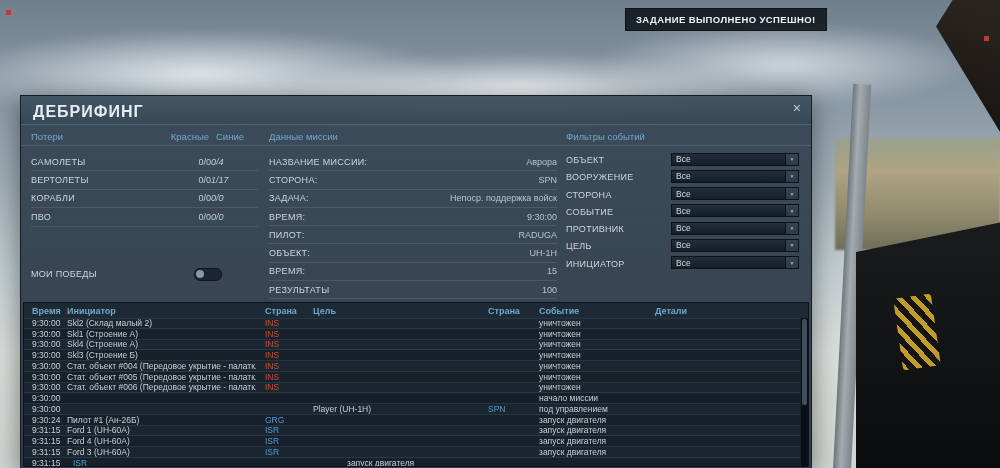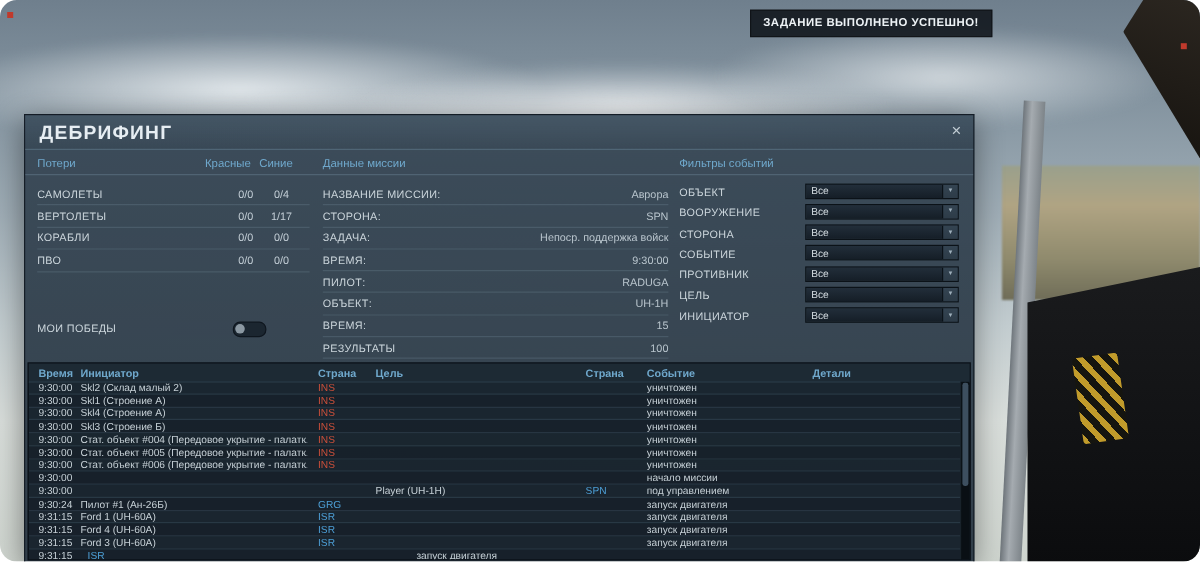--- a/index.html
+++ b/index.html
@@ -5,21 +5,20 @@
   :root{
     --accent:#6fa8cc;
     --red-side:#c94f3a;
     --blue-side:#4d9fd6;
   }
   html,body{margin:0;padding:0;}
   .screen{
     position:relative;width:1000px;height:468px;overflow:hidden;
     font-family:"Liberation Sans",sans-serif;
     background:linear-gradient(180deg,#6f7f8d 0%,#8494a0 18%,#9fadb6 38%,#c2cccf 58%,#d9dedb 75%,#cfd5cf 100%);
-    border-radius:14px;
   }
   .cloud{position:absolute;pointer-events:none;}
   .cloud1{left:-60px;top:28px;width:520px;height:95px;background:radial-gradient(ellipse at 50% 50%,rgba(242,246,248,0.85),rgba(242,246,248,0) 70%);filter:blur(4px);}
   .cloud2{left:290px;top:52px;width:460px;height:75px;background:radial-gradient(ellipse at 50% 50%,rgba(248,250,251,0.78),rgba(248,250,251,0) 70%);filter:blur(5px);}
   .cloud3{left:590px;top:22px;width:390px;height:85px;background:radial-gradient(ellipse at 50% 50%,rgba(240,244,246,0.7),rgba(240,244,246,0) 70%);filter:blur(5px);}
   .cloud4{left:90px;top:72px;width:720px;height:60px;background:radial-gradient(ellipse at 50% 50%,rgba(255,255,255,0.55),rgba(255,255,255,0) 70%);filter:blur(6px);}
   .terrain{position:absolute;left:835px;top:138px;width:165px;height:112px;
     background:linear-gradient(180deg,#9aa08c 0%,#b0a483 30%,#8f8a6d 70%,#6f6d58 100%);filter:blur(1px);}
   .frame-strip{position:absolute;left:843px;top:84px;width:18px;height:390px;
     background:linear-gradient(90deg,#6f767c,#a5abb0 40%,#7d8489);transform:rotate(3deg);}
@@ -58,21 +57,21 @@
   .sh-losses{left:10px;}
   .sh-red{left:128px;width:60px;text-align:right;}
   .sh-blue{left:178px;width:45px;text-align:right;}
   .sh-mission{left:248px;}
   .sh-filters{left:545px;}
 
   .losses-rows{position:absolute;left:10px;top:57px;width:227px;}
   .loss-row{display:flex;height:17.4px;align-items:center;border-bottom:1px solid rgba(150,175,195,0.18);font-size:9px;color:#ccd6dc;}
   .l-label{flex:1;letter-spacing:0.3px;overflow:hidden;white-space:nowrap;}
   .l-red{width:52px;text-align:right;color:#c3ced6;}
-  .l-blue{width:47px;text-align:center;color:#c3ced6;}
+  .l-blue{width:47px;text-align:left;color:#c3ced6;font-style:italic;}
 
   .victories-row{position:absolute;left:10px;top:170px;width:227px;height:16px;font-size:9px;color:#ccd6dc;}
   .v-label{position:absolute;left:0;top:3px;letter-spacing:0.3px;}
   .toggle{position:absolute;left:163px;top:2px;width:26px;height:11px;border-radius:6px;background:#1b2630;border:1px solid #0e161e;cursor:pointer;}
   .knob{position:absolute;left:1px;top:1px;width:8px;height:8px;border-radius:50%;background:#8b98a2;}
 
   .mission-rows{position:absolute;left:248px;top:57px;width:288px;}
   .m-row{display:flex;justify-content:space-between;height:17.3px;align-items:center;border-bottom:1px solid rgba(150,175,195,0.18);font-size:9px;}
   .m-label{color:#ccd6dc;letter-spacing:0.3px;white-space:nowrap;}
   .m-value{color:#b9c5cd;white-space:nowrap;}
@@ -97,21 +96,21 @@
     border-bottom:1px solid rgba(70,92,110,0.35);box-sizing:border-box;cursor:default;}
   .ev-row.even{background:rgba(32,44,55,0.45);}
   .ev-row.odd{background:rgba(24,34,44,0.45);}
   .ev-c,.ev-h{overflow:hidden;white-space:nowrap;box-sizing:border-box;}
   .c-time{width:40px;padding-left:8px;}
   .c-init{width:192px;padding-left:3px;}
   .c-ctry1{width:50px;padding-left:9px;}
   .c-tgt{width:178px;padding-left:7px;}
   .c-ctry2{width:52px;padding-left:4px;}
   .c-evt{width:116px;padding-left:3px;}
-  .c-det{flex:1;padding-left:3px;margin-left:22px;}
+  .c-det{flex:1;padding-left:3px;}
   .side-red{color:var(--red-side);}
   .side-blue{color:var(--blue-side);}
   .ev-scroll{position:absolute;top:15px;right:0;bottom:0;width:7px;background:rgba(8,13,18,0.9);border-left:1px solid rgba(60,80,95,0.3);}
   .ev-thumb{position:absolute;top:1px;left:1px;right:1px;height:58%;background:#3d4f5f;border-radius:2px;}
 </style>
 </head>
 <body>
 
 <div class="screen">
 

